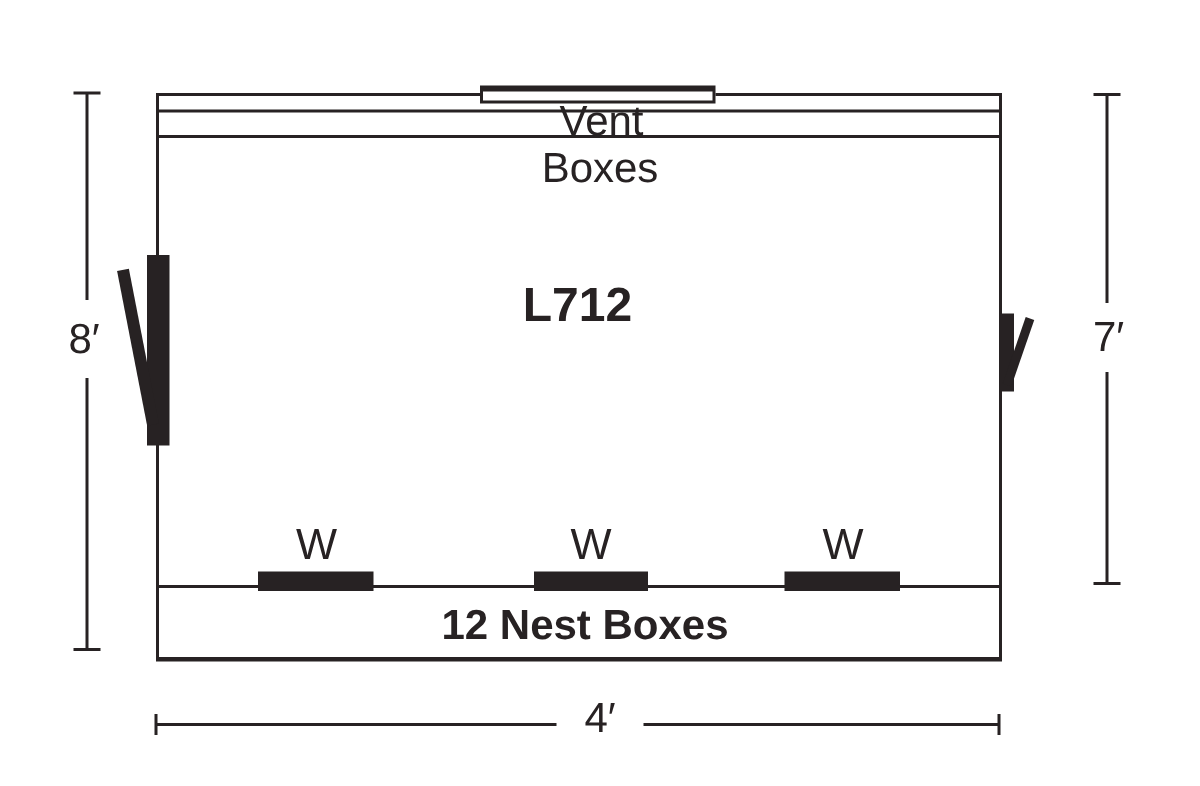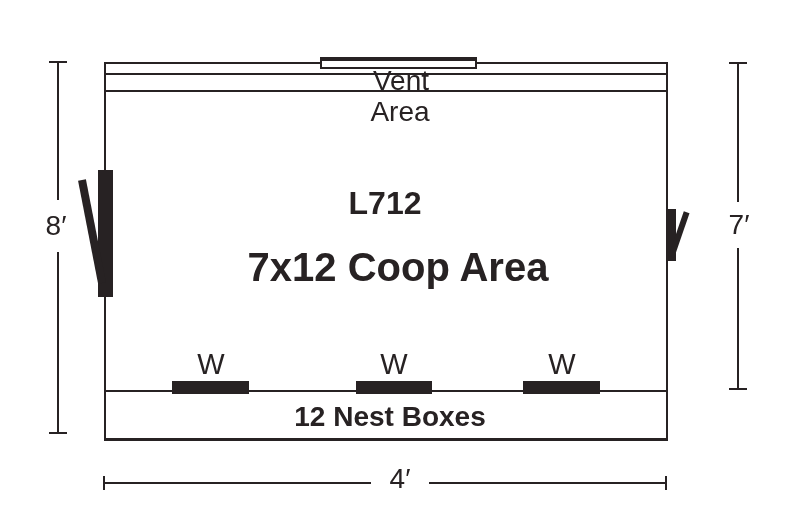--- a/index.html
+++ b/index.html
@@ -74,24 +74,23 @@
 <div class="canvas">
 
   <div class="abs coop-outline"></div>
   <div class="ink top-inner-line"></div>
   <div class="ink roost-line"></div>
   <div class="ink nest-line"></div>
 
   <div class="abs vent-shape"></div>
   <div class="lbl t-vent">Vent</div>
 
-  <div class="lbl t-roost">Area</div>
+  <div class="lbl t-roost">Boxes</div>
 
   <div class="lbl t-model">L712</div>
-  <div class="lbl t-area">7x12 Coop Area</div>
 
   <div class="ink left-door-leaf"></div>
   <div class="ink left-door-swing"></div>
 
   <div class="ink right-door-leaf"></div>
   <div class="ink right-door-swing"></div>
 
   <div class="ink win-1"></div>
   <div class="ink win-2"></div>
   <div class="ink win-3"></div>

